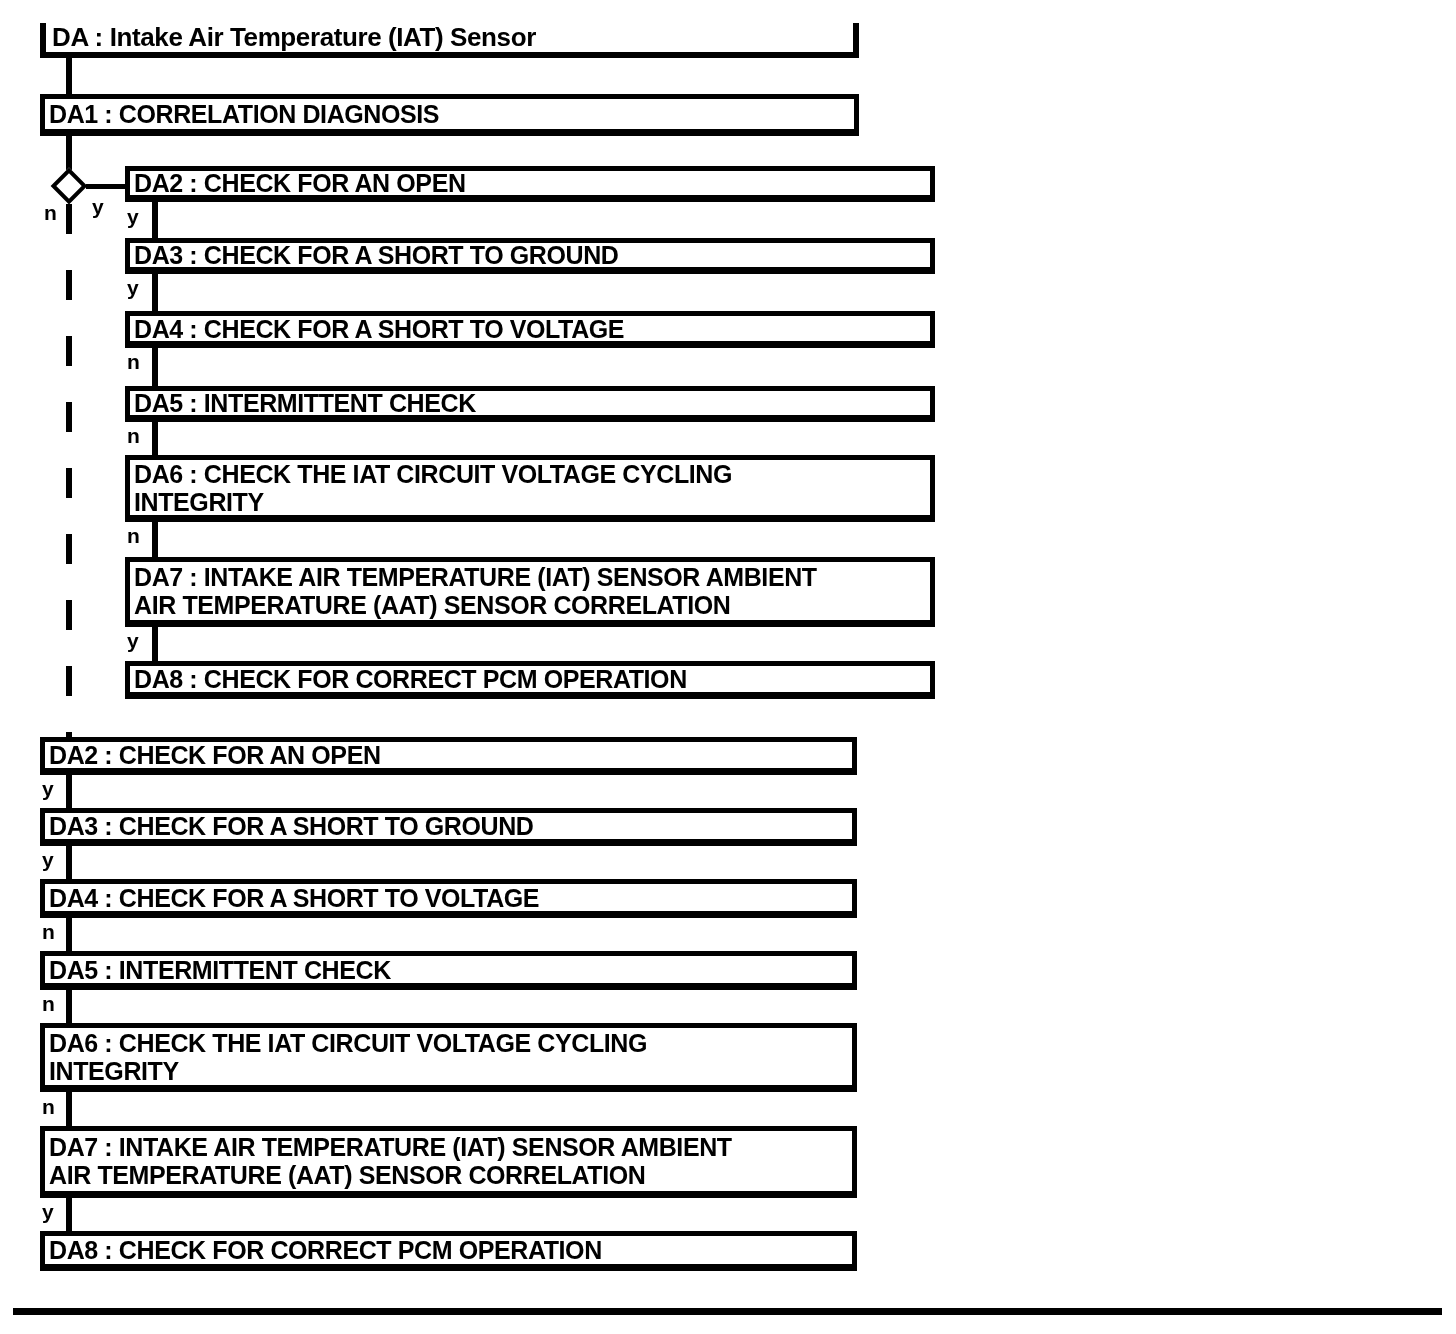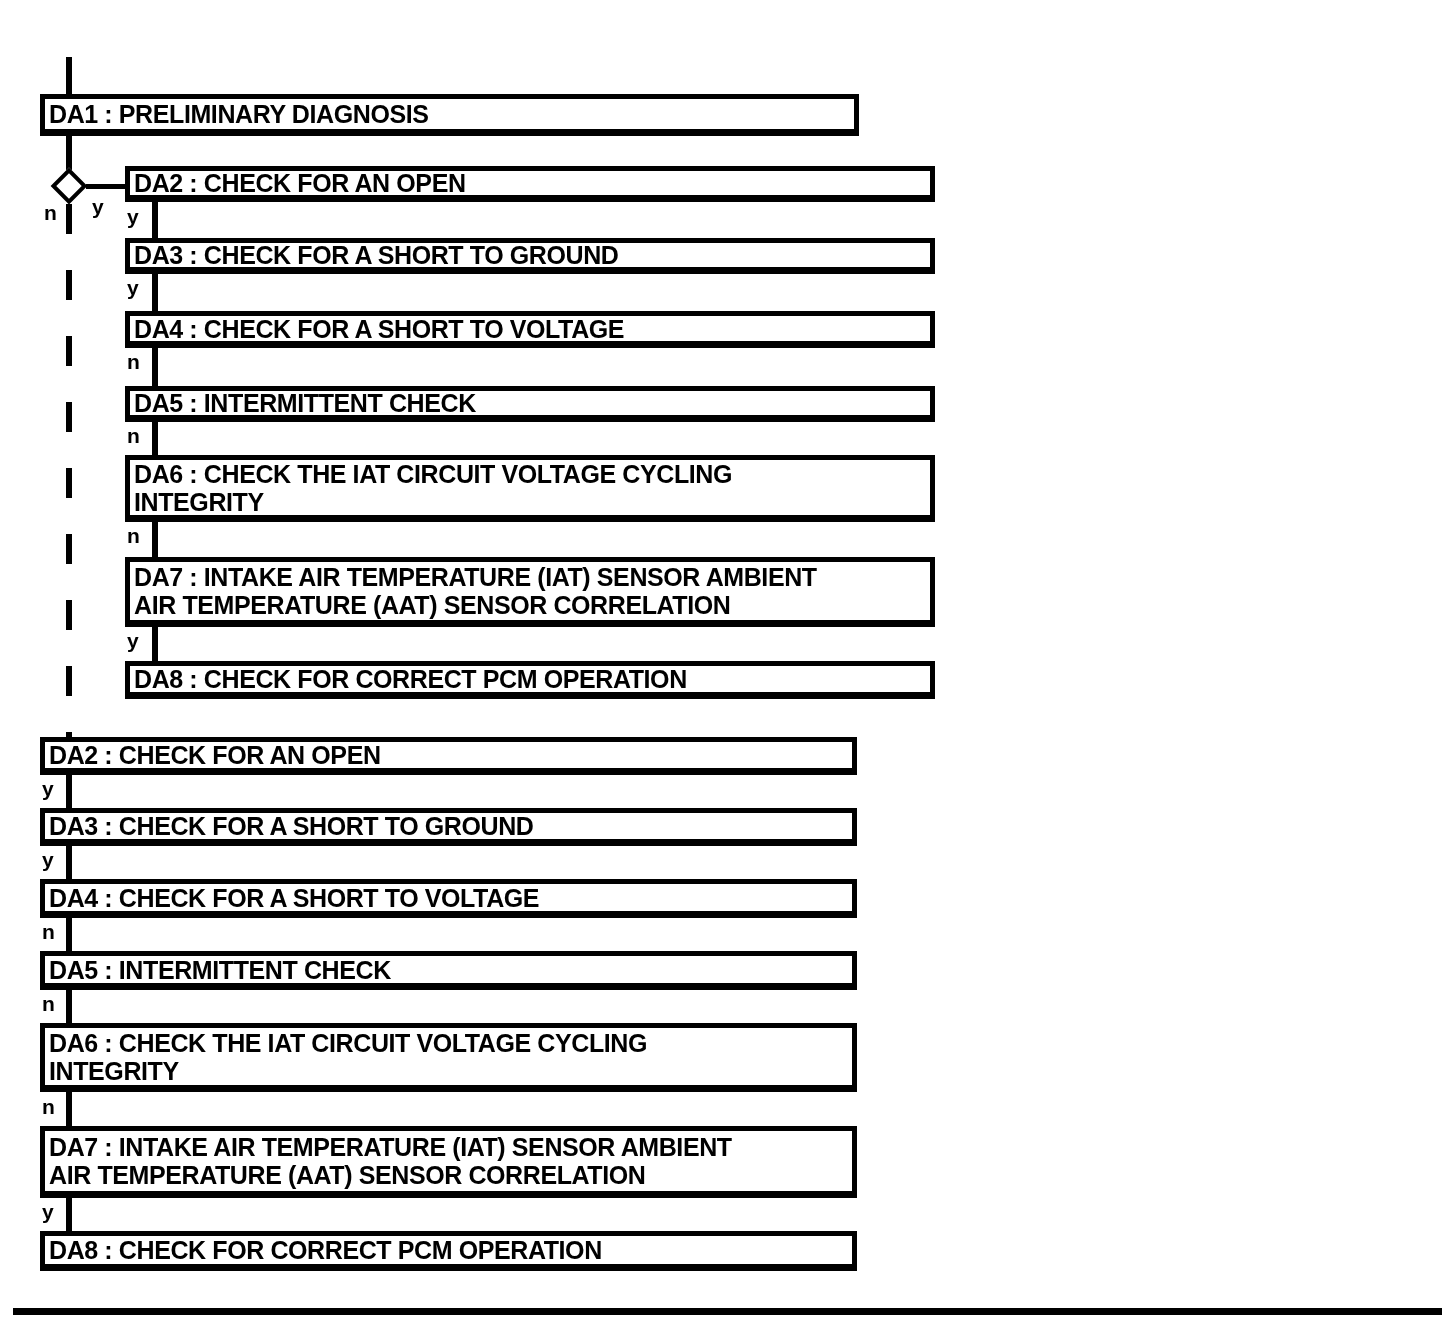--- a/index.html
+++ b/index.html
@@ -39,25 +39,28 @@
     border:4px solid #000;background:#fff;transform:rotate(45deg);
   }
   .lbl{position:absolute;font-size:21px;line-height:22px;}
   .hrule{position:absolute;left:13px;top:1308px;width:1429px;height:7px;background:#000;}
 </style>
 </head>
 <body>
 
 <div class="canvas">
 
+  <div class="bracket">
+    <span class="txt">DA : Intake Air Temperature (IAT) Sensor</span>
+  </div>
 
   <div class="vline" style="left:66px;top:57px;height:37px"></div>
 
   <div class="node" style="left:40px;top:94px;width:819px;height:42px">
-    <span class="txt">DA1 : PRELIMINARY DIAGNOSIS</span>
+    <span class="txt">DA1 : CORRELATION DIAGNOSIS</span>
   </div>
 
   <div class="vline" style="left:66px;top:136px;height:34px"></div>
 
   <div class="diamond"></div>
   <div class="lbl" style="left:44px;top:202px">n</div>
   <div class="lbl" style="left:92px;top:196px">y</div>
   <div class="hline" style="left:86px;top:184px;width:39px"></div>
 
   <div class="dashedline"></div>

